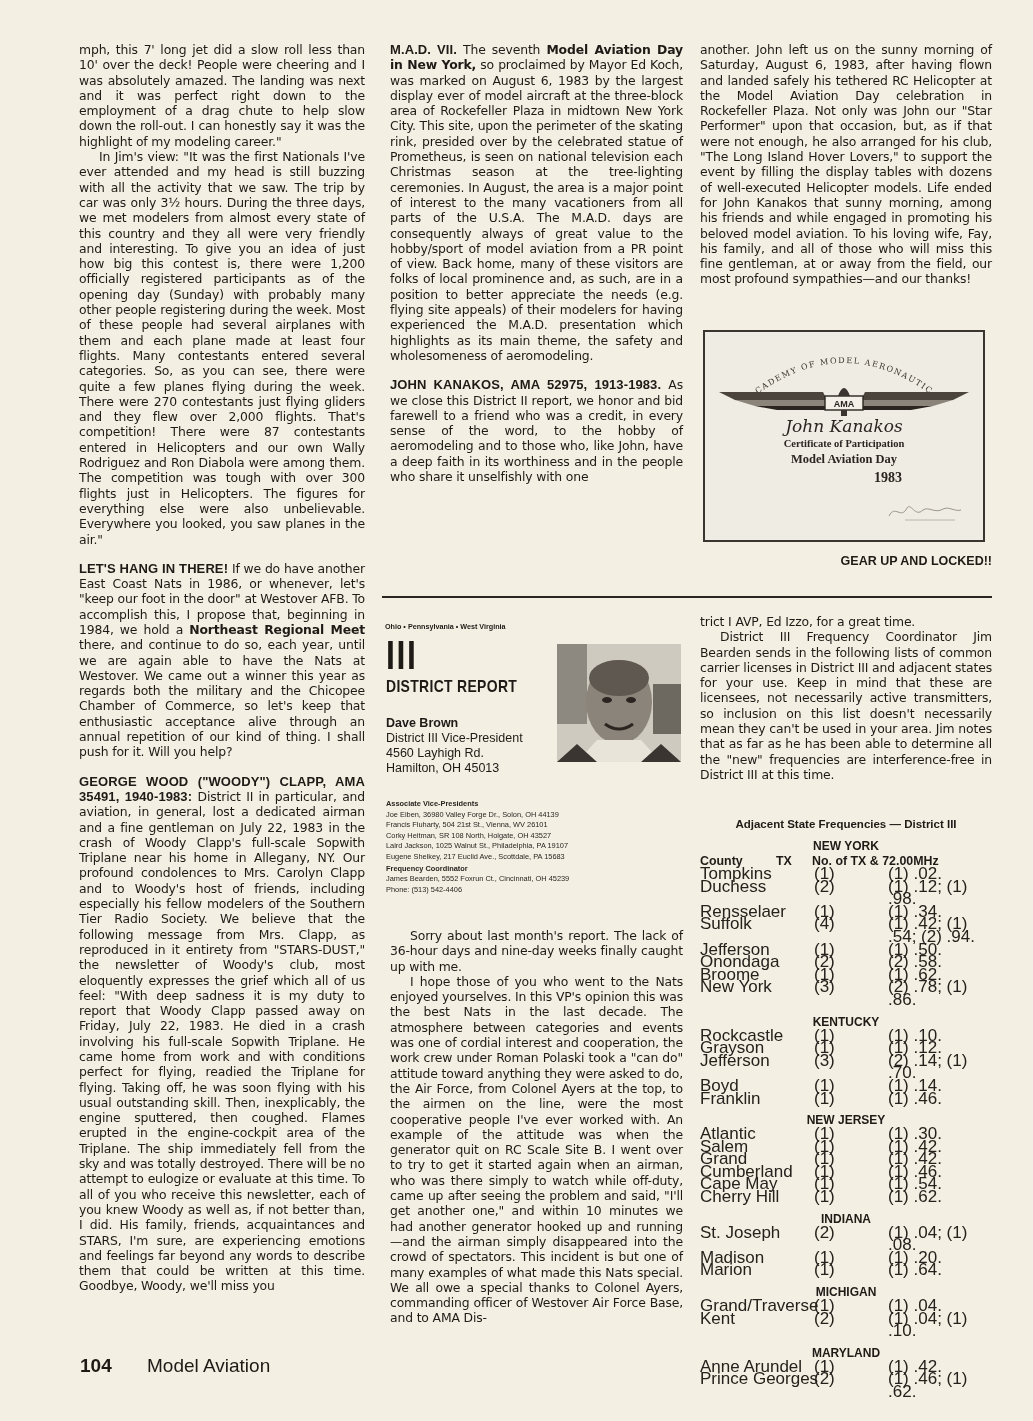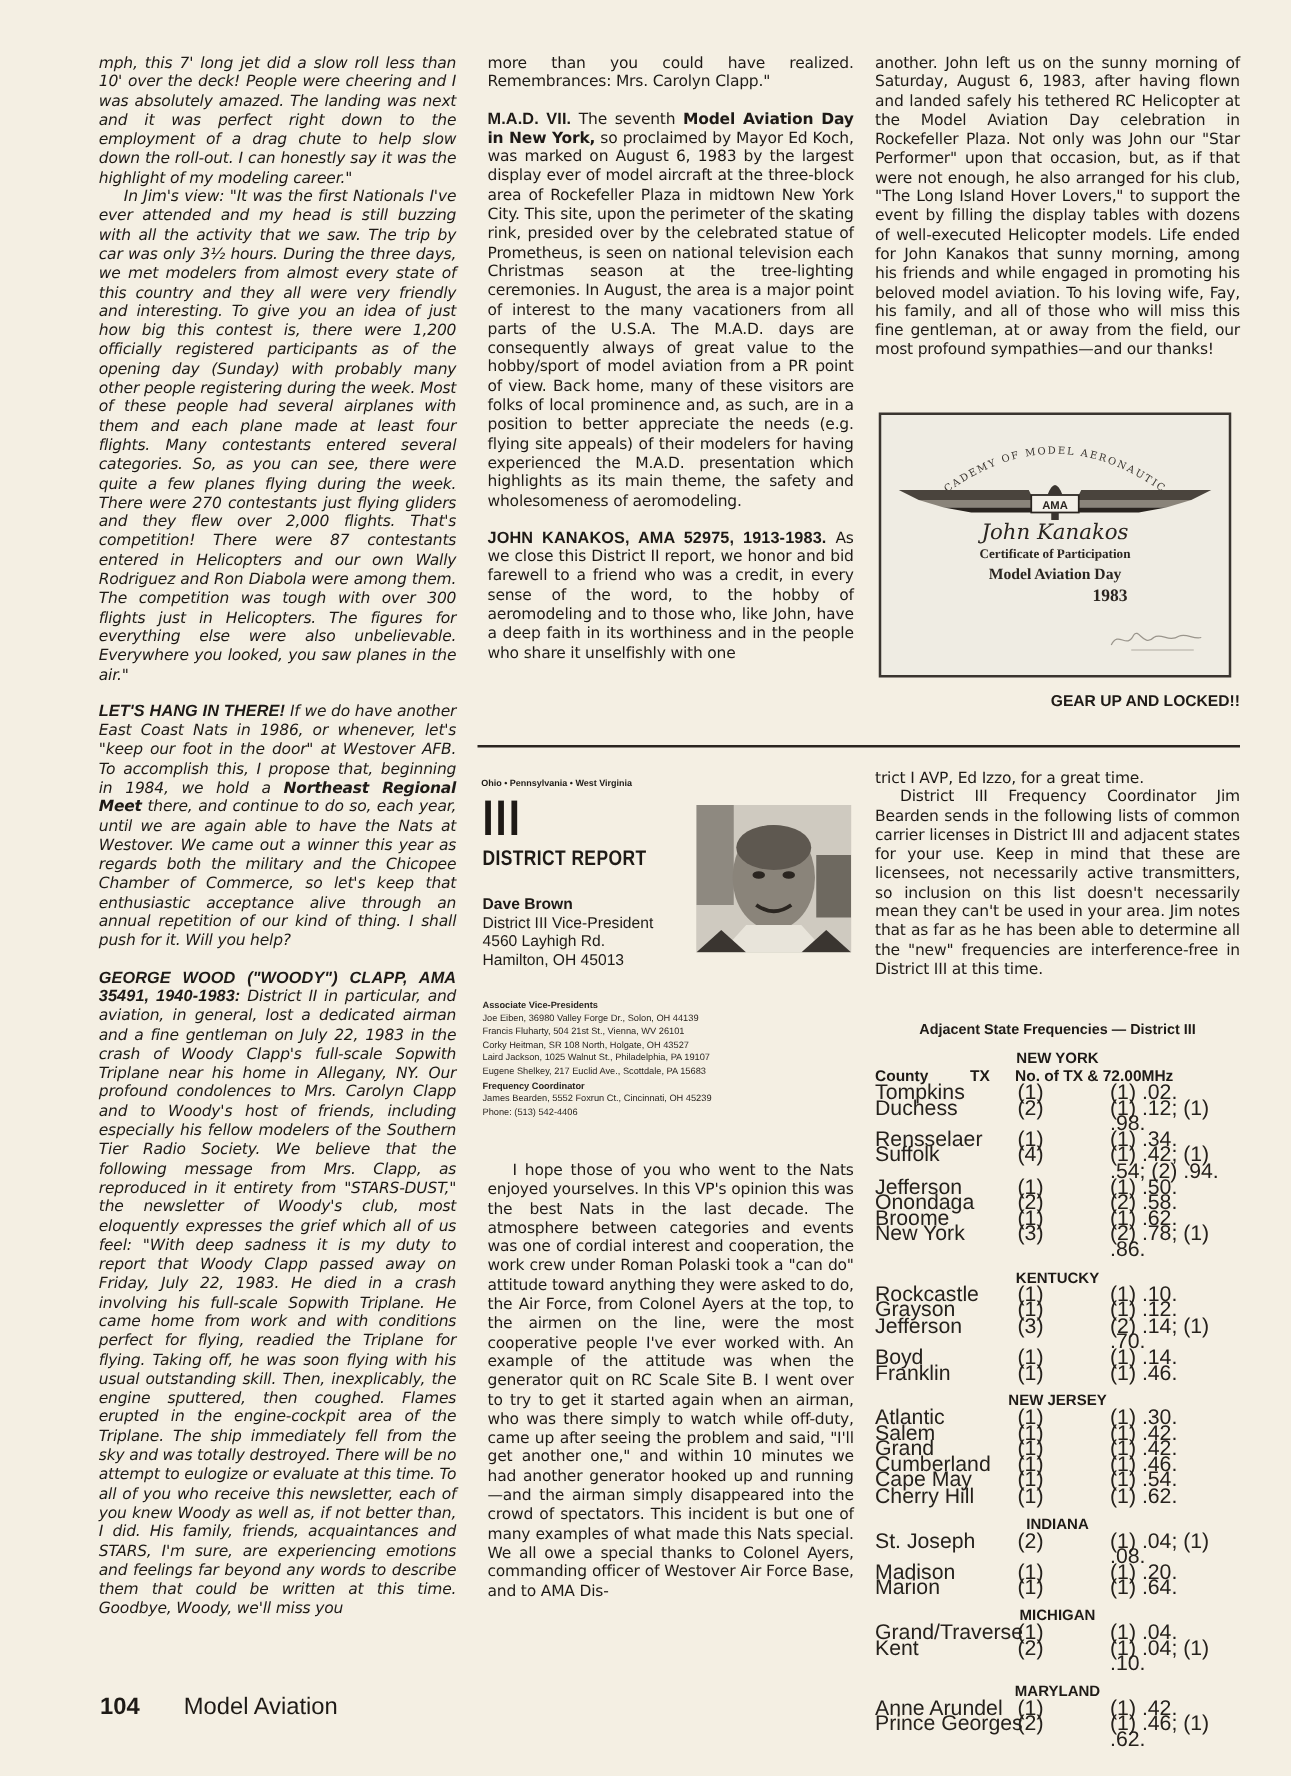--- a/index.html
+++ b/index.html
@@ -18,21 +18,21 @@
     line-height: 15.3px;
     text-align: justify;
     font-family: "DejaVu Sans", sans-serif;
     letter-spacing: -0.15px;
   }
   .col p { margin: 0; }
   .col p.indent { text-indent: 20px; }
   .col p + p.gap { margin-top: 14px; }
   .col b { font-weight: bold; }
   .head-bold { font-weight: bold; font-family: "Liberation Sans", sans-serif; font-size: 13px; letter-spacing: 0.1px; }
-  .col1 { left: 79px; top: 42px; width: 286px; font-style: italic; }
+  .col1 { left: 79px; top: 42px; width: 286px; }
   .col2 { left: 390px; top: 42px; width: 293px; }
   .col3 { left: 700px; top: 42px; width: 292px; }
 
   .certificate {
     position: absolute; left: 703px; top: 330px; width: 282px; height: 212px;
     background: #efece3;
     border: 2px solid #3a3530;
     box-sizing: border-box;
     text-align: center;
     font-family: "Liberation Serif", "DejaVu Serif", serif;
@@ -89,21 +89,20 @@
 <div class="page">
 
   <div class="col col1">
     <p>mph, this 7' long jet did a slow roll less than 10' over the deck! People were cheering and I was absolutely amazed. The landing was next and it was perfect right down to the employment of a drag chute to help slow down the roll-out. I can honestly say it was the highlight of my modeling career."</p>
     <p class="indent">In Jim's view: "It was the first Nationals I've ever attended and my head is still buzzing with all the activity that we saw. The trip by car was only 3½ hours. During the three days, we met modelers from almost every state of this country and they all were very friendly and interesting. To give you an idea of just how big this contest is, there were 1,200 officially registered participants as of the opening day (Sunday) with probably many other people registering during the week. Most of these people had several airplanes with them and each plane made at least four flights. Many contestants entered several categories. So, as you can see, there were quite a few planes flying during the week. There were 270 contestants just flying gliders and they flew over 2,000 flights. That's competition! There were 87 contestants entered in Helicopters and our own Wally Rodriguez and Ron Diabola were among them. The competition was tough with over 300 flights just in Helicopters. The figures for everything else were also unbelievable. Everywhere you looked, you saw planes in the air."</p>
     <p class="gap"><span class="head-bold">LET'S HANG IN THERE!</span><span> If we do have another East Coast Nats in 1986, or whenever, let's "keep our foot in the door" at Westover AFB. To accomplish this, I propose that, beginning in 1984, we hold a </span><b>Northeast Regional Meet</b><span> there, and continue to do so, each year, until we are again able to have the Nats at Westover. We came out a winner this year as regards both the military and the Chicopee Chamber of Commerce, so let's keep that enthusiastic acceptance alive through an annual repetition of our kind of thing. I shall push for it. Will you help?</span></p>
     <p class="gap"><span class="head-bold">GEORGE WOOD ("WOODY") CLAPP, AMA 35491, 1940-1983:</span><span> District II in particular, and aviation, in general, lost a dedicated airman and a fine gentleman on July 22, 1983 in the crash of Woody Clapp's full-scale Sopwith Triplane near his home in Allegany, NY. Our profound condolences to Mrs. Carolyn Clapp and to Woody's host of friends, including especially his fellow modelers of the Southern Tier Radio Society. We believe that the following message from Mrs. Clapp, as reproduced in it entirety from "STARS-DUST," the newsletter of Woody's club, most eloquently expresses the grief which all of us feel: "With deep sadness it is my duty to report that Woody Clapp passed away on Friday, July 22, 1983. He died in a crash involving his full-scale Sopwith Triplane. He came home from work and with conditions perfect for flying, readied the Triplane for flying. Taking off, he was soon flying with his usual outstanding skill. Then, inexplicably, the engine sputtered, then coughed. Flames erupted in the engine-cockpit area of the Triplane. The ship immediately fell from the sky and was totally destroyed. There will be no attempt to eulogize or evaluate at this time. To all of you who receive this newsletter, each of you knew Woody as well as, if not better than, I did. His family, friends, acquaintances and STARS, I'm sure, are experiencing emotions and feelings far beyond any words to describe them that could be written at this time. Goodbye, Woody, we'll miss you</span></p>
   </div>
 
   <div class="col col2">
-    <p>more than you could have realized. Remembrances: Mrs. Carolyn Clapp."</p>
     <p class="gap"><span class="head-bold">M.A.D. VII.</span><span> The seventh </span><b>Model Aviation Day in New York,</b><span> so proclaimed by Mayor Ed Koch, was marked on August 6, 1983 by the largest display ever of model aircraft at the three-block area of Rockefeller Plaza in midtown New York City. This site, upon the perimeter of the skating rink, presided over by the celebrated statue of Prometheus, is seen on national television each Christmas season at the tree-lighting ceremonies. In August, the area is a major point of interest to the many vacationers from all parts of the U.S.A. The M.A.D. days are consequently always of great value to the hobby/sport of model aviation from a PR point of view. Back home, many of these visitors are folks of local prominence and, as such, are in a position to better appreciate the needs (e.g. flying site appeals) of their modelers for having experienced the M.A.D. presentation which highlights as its main theme, the safety and wholesomeness of aeromodeling.</span></p>
     <p class="gap"><span class="head-bold">JOHN KANAKOS, AMA 52975, 1913-1983.</span> <span>As we close this District II report, we honor and bid farewell to a friend who was a credit, in every sense of the word, to the hobby of aeromodeling and to those who, like John, have a deep faith in its worthiness and in the people who share it unselfishly with one</span></p>
   </div>
 
   <div class="col col3">
     <p>another. John left us on the sunny morning of Saturday, August 6, 1983, after having flown and landed safely his tethered RC Helicopter at the Model Aviation Day celebration in Rockefeller Plaza. Not only was John our "Star Performer" upon that occasion, but, as if that were not enough, he also arranged for his club, "The Long Island Hover Lovers," to support the event by filling the display tables with dozens of well-executed Helicopter models. Life ended for John Kanakos that sunny morning, among his friends and while engaged in promoting his beloved model aviation. To his loving wife, Fay, his family, and all of those who will miss this fine gentleman, at or away from the field, our most profound sympathies—and our thanks!</p>
   </div>
 
   <div class="certificate">
     <svg class="cert-arc" viewBox="0 0 278 60">
@@ -174,20 +173,21 @@
       <div>Eugene Shelkey, 217 Euclid Ave., Scottdale, PA 15683</div>
     </div>
     <div class="sub">Frequency Coordinator</div>
     <div class="lines">
       <div>James Bearden, 5552 Foxrun Ct., Cincinnati, OH 45239</div>
       <div>Phone: (513) 542-4406</div>
     </div>
   </div>
 
   <div class="col col2b">
+    <p class="indent">Sorry about last month's report. The lack of 36-hour days and nine-day weeks finally caught up with me.</p>
     <p class="indent">I hope those of you who went to the Nats enjoyed yourselves. In this VP's opinion this was the best Nats in the last decade. The atmosphere between categories and events was one of cordial interest and cooperation, the work crew under Roman Polaski took a "can do" attitude toward anything they were asked to do, the Air Force, from Colonel Ayers at the top, to the airmen on the line, were the most cooperative people I've ever worked with. An example of the attitude was when the generator quit on RC Scale Site B. I went over to try to get it started again when an airman, who was there simply to watch while off-duty, came up after seeing the problem and said, "I'll get another one," and within 10 minutes we had another generator hooked up and running—and the airman simply disappeared into the crowd of spectators. This incident is but one of many examples of what made this Nats special. We all owe a special thanks to Colonel Ayers, commanding officer of Westover Air Force Base, and to AMA Dis-</p>
   </div>
 
   <div class="col col3b">
     <p>trict I AVP, Ed Izzo, for a great time.</p>
     <p class="indent">District III Frequency Coordinator Jim Bearden sends in the following lists of common carrier licenses in District III and adjacent states for your use. Keep in mind that these are licensees, not necessarily active transmitters, so inclusion on this list doesn't necessarily mean they can't be used in your area. Jim notes that as far as he has been able to determine all the "new" frequencies are interference-free in District III at this time.</p>
   </div>
 
   <div class="freq">
     <div class="freq-title">Adjacent State Frequencies — District III</div>

